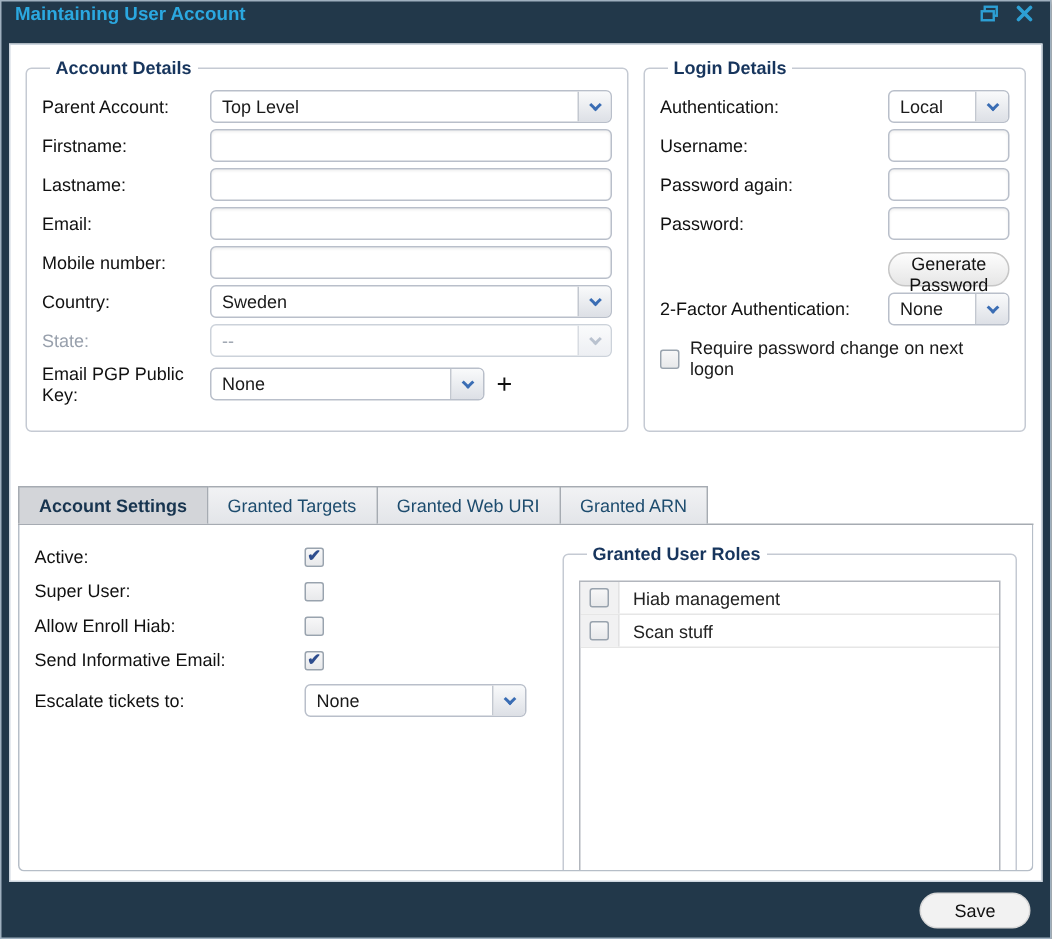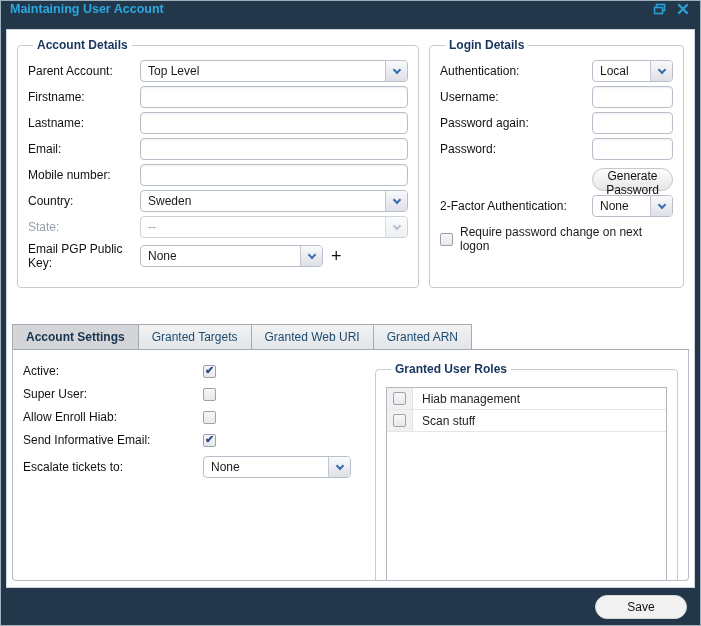--- a/index.html
+++ b/index.html
@@ -165,21 +165,21 @@
     display: flex; align-items: center; justify-content: center;
   }
   .role-label { padding-left: 9px; display: flex; align-items: center; color: #222; }
   
   .footer {
     flex: 0 0 37px;
     display: flex; align-items: center; justify-content: flex-end;
     padding: 0 13px;
   }
   .save-btn {
-    width: 92px; height: 24px;
+    width: 74px; height: 24px;
     border: 1px solid #d8d8d8; border-radius: 12px;
     background: #f2f2f2;
     font: inherit; color: #111; cursor: pointer;
   }
 </style>
 </head>
 <body>
 
 <div class="window">
 

